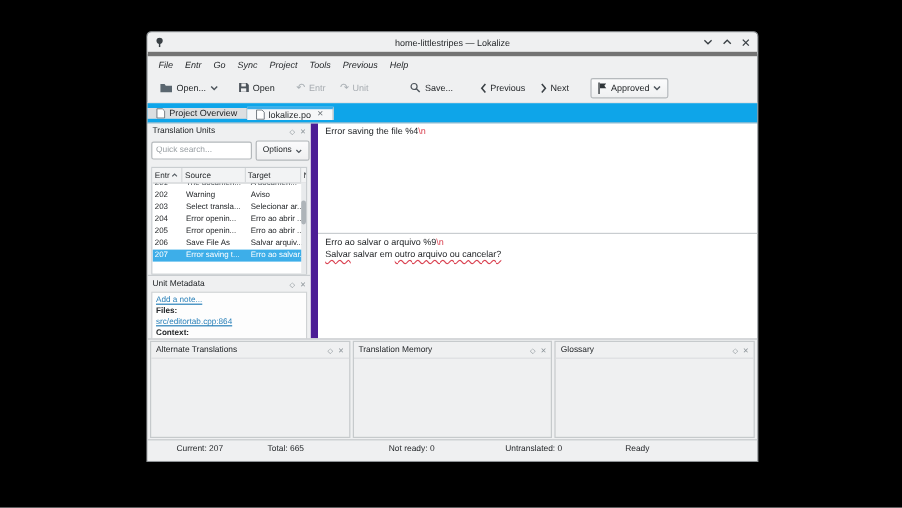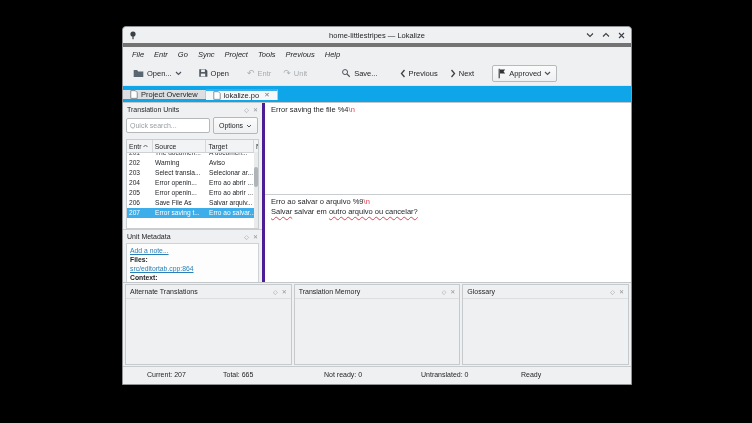--- a/index.html
+++ b/index.html
@@ -30,21 +30,21 @@
   .glyph { font-size:9px; line-height:9px; }
   .glyph.dis { color:#aab0b5; }
   
   .tabbar { height:16px; flex:0 0 16px; background:#0ea5e9; display:flex; align-items:center; border-bottom:1px solid #c3c7ca; }
   .tab { display:inline-flex; align-items:center; gap:3px; padding:0 7px; background:#dcdfe1;
     border-right:1px solid #c3c7ca; box-sizing:border-box; }
   .tab.active { background:#f6f7f8; border-top:2px solid #3daee9; }
   .tab .close-x { font-size:6.5px; color:#6b7277; margin-left:2px; }
   
   .main { flex:1 1 auto; display:flex; min-height:0; }
-  .left-col { width:142px; flex:0 0 142px; display:flex; flex-direction:column; border-right:3px solid #4c1d95; box-sizing:border-box; background:#eff0f1; }
+  .left-col { width:142px; flex:0 0 142px; display:flex; flex-direction:column; border-right:6px solid #4c1d95; box-sizing:border-box; background:#eff0f1; }
   .dock-header { height:13px; display:flex; align-items:center; padding:0 4px; font-size:7px; }
   .dock-header .spacer { margin-left:auto; }
   .dock-ico { font-size:6px; color:#8b9398; margin-left:4px; }
   
   .tu-dock { flex:0 0 126px; display:flex; flex-direction:column; }
   .search-row { display:flex; align-items:center; gap:3px; padding:1px 3px 3px 3px; }
   .search-input { width:84px; height:15px; border:1px solid #b4b8bb; border-radius:2px; background:#fff;
     font-family:"Liberation Sans", sans-serif; font-size:7px; padding:0 3px; box-sizing:border-box; color:#232629; }
   .search-input::placeholder { color:#9aa0a4; }
   .options-btn { height:15px; display:inline-flex; align-items:center; gap:3px; padding:0 5px;

